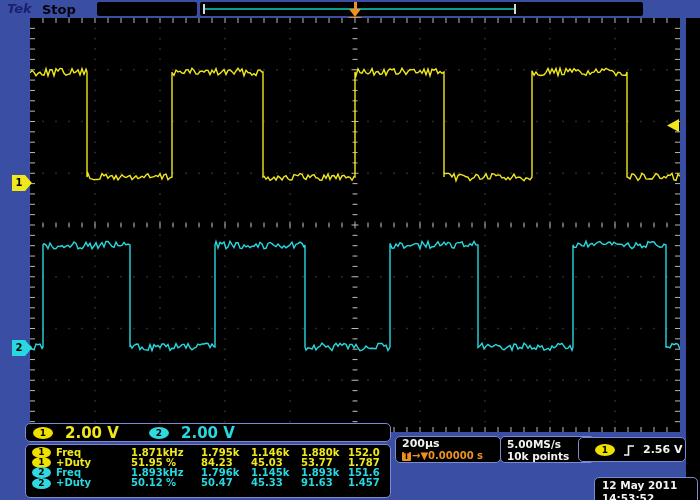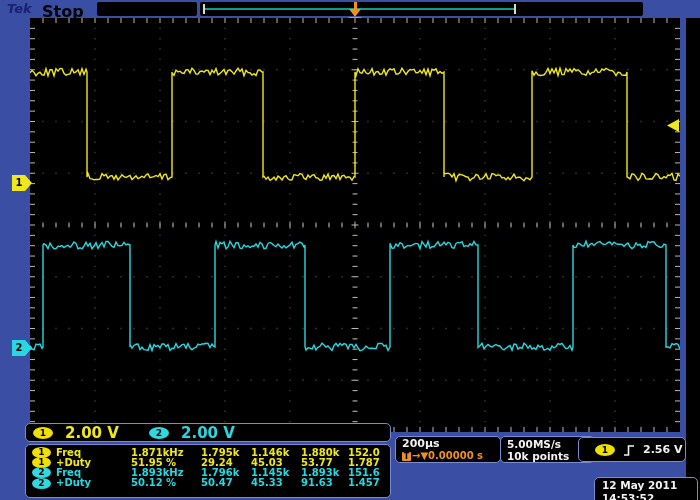--- a/index.html
+++ b/index.html
@@ -5,21 +5,21 @@
   html,body{margin:0;padding:0;}
   body{
     width:700px;height:500px;position:relative;overflow:hidden;
     background:#3a4fa4;
     font-family:"DejaVu Sans",sans-serif;font-weight:bold;
     -webkit-font-smoothing:none;
   }
   .abs{position:absolute;}
   
   .logo{left:7px;top:1px;font-size:13px;font-style:italic;color:#1c2070;letter-spacing:0;}
-  .status{left:42px;top:2px;font-size:16px;color:#050505;}
+  .status{left:42px;top:2px;font-size:13px;color:#050505;}
   .topbox{background:#000;border-radius:2px;}
   .box1{left:97px;top:2px;width:100px;height:14px;}
   .box2{left:200px;top:2px;width:443px;height:14px;}
   .recline{left:5px;top:6px;width:310px;height:2px;background:#0b9c8c;}
   .bracket{width:2px;height:10px;top:2px;background:#d8d8d8;}
   
   .trigarrow{left:349px;top:2px;width:12px;height:16px;}
   .trigarrow .stem{position:absolute;left:4.5px;top:0;width:3px;height:8px;background:#ef9120;}
   .trigarrow .head{position:absolute;left:0;top:7px;width:0;height:0;
     border-left:6px solid transparent;border-right:6px solid transparent;border-top:8px solid #ef9120;}
@@ -115,21 +115,21 @@
       <span>1.871kHz</span>
     <span>1.795k</span>
       <span>1.146k</span>
     <span>1.880k</span>
       <span>152.0</span>
   </div>
   <div class="mrow c1">
     <span class="bc"><span class="badge b1 bs">1</span></span>
     <span>+Duty</span>
       <span>51.95 %</span>
-    <span>29.24</span>
+    <span>84.23</span>
       <span>45.03</span>
     <span>53.77</span>
       <span>1.787</span>
   </div>
   <div class="mrow c2">
     <span class="bc"><span class="badge b2 bs">2</span></span>
     <span>Freq</span>
       <span>1.893kHz</span>
     <span>1.796k</span>
       <span>1.145k</span>

